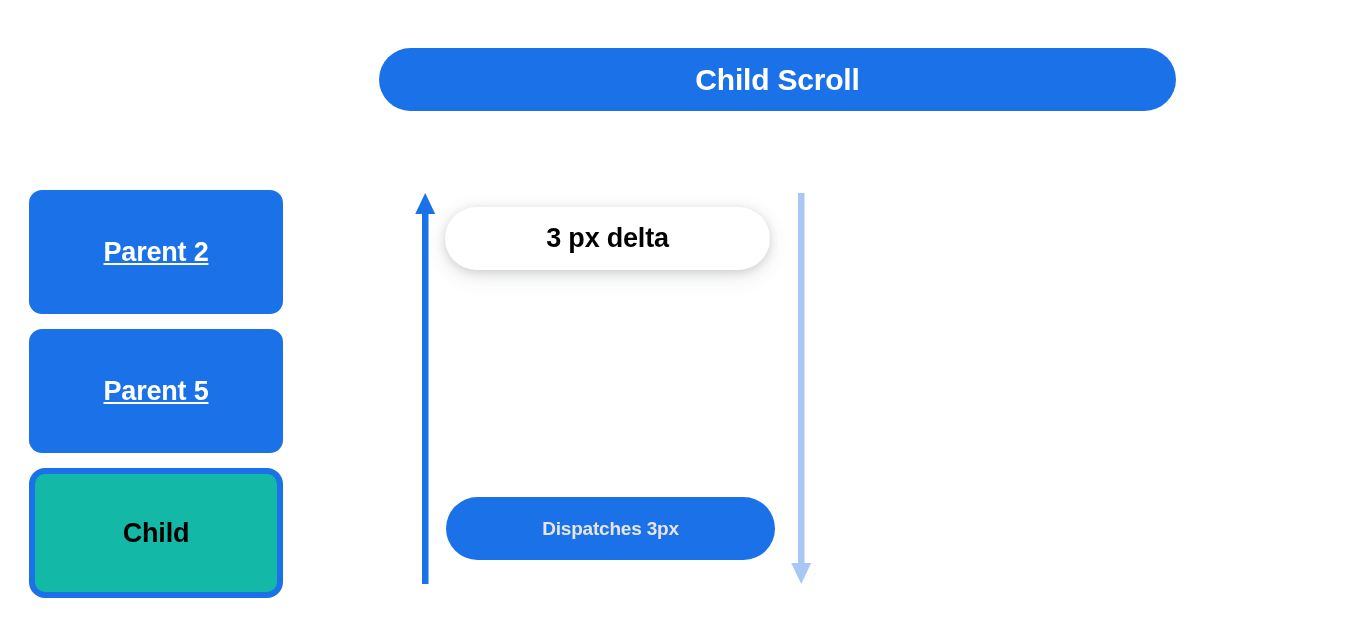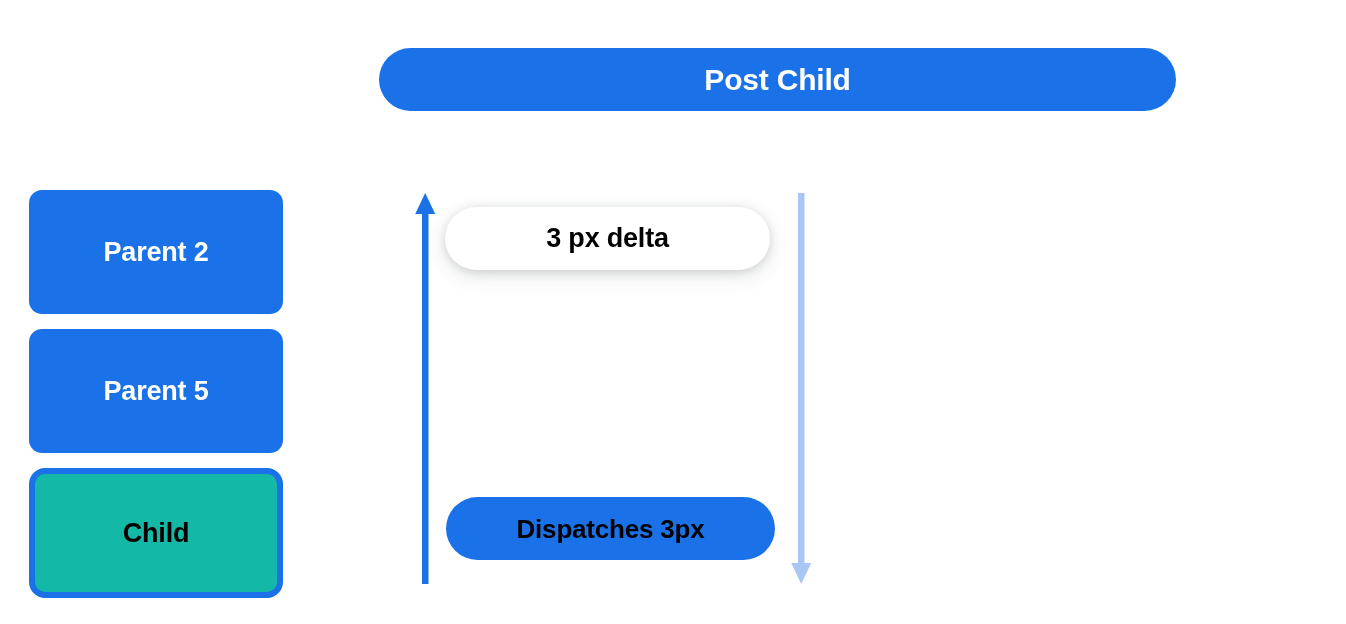--- a/index.html
+++ b/index.html
@@ -61,20 +61,21 @@
   .stack-box.filled {
     height: 124px;
     background: #1b72e8;
   }
   .stack-box.filled .stack-box-label {
     color: #ffffff;
     font-size: 27px;
     font-weight: bold;
     letter-spacing: -0.2px;
     line-height: 1;
+    text-decoration: underline;
   }
   .stack-box.outlined {
     height: 130px;
     background: #14b8a6;
     border: 6px solid #1b72e8;
     border-radius: 16px;
     margin-bottom: 0;
   }
   .stack-box.outlined .stack-box-label {
     color: #000000;
@@ -128,34 +129,34 @@
   }
   .pill-dispatch {
     left: 446px;
     top: 497px;
     width: 329px;
     height: 63px;
     background: #1b72e8;
     border-radius: 32px;
   }
   .pill-dispatch .pill-label {
-    color: #000000;
-    font-size: 26px;
+    color: #e5e5e5;
+    font-size: 19px;
     font-weight: bold;
     letter-spacing: -0.2px;
     line-height: 1;
   }
 </style>
 </head>
 <body>
 
 <div class="canvas">
 
   <div class="title-bar">
-    <span class="title-bar-label">Post Child</span>
+    <span class="title-bar-label">Child Scroll</span>
   </div>
 
   <div class="stack">
 
     <div class="stack-box filled">
       <span class="stack-box-label">Parent 2</span>
     </div>
 
     <div class="stack-box filled">
       <span class="stack-box-label">Parent 5</span>

